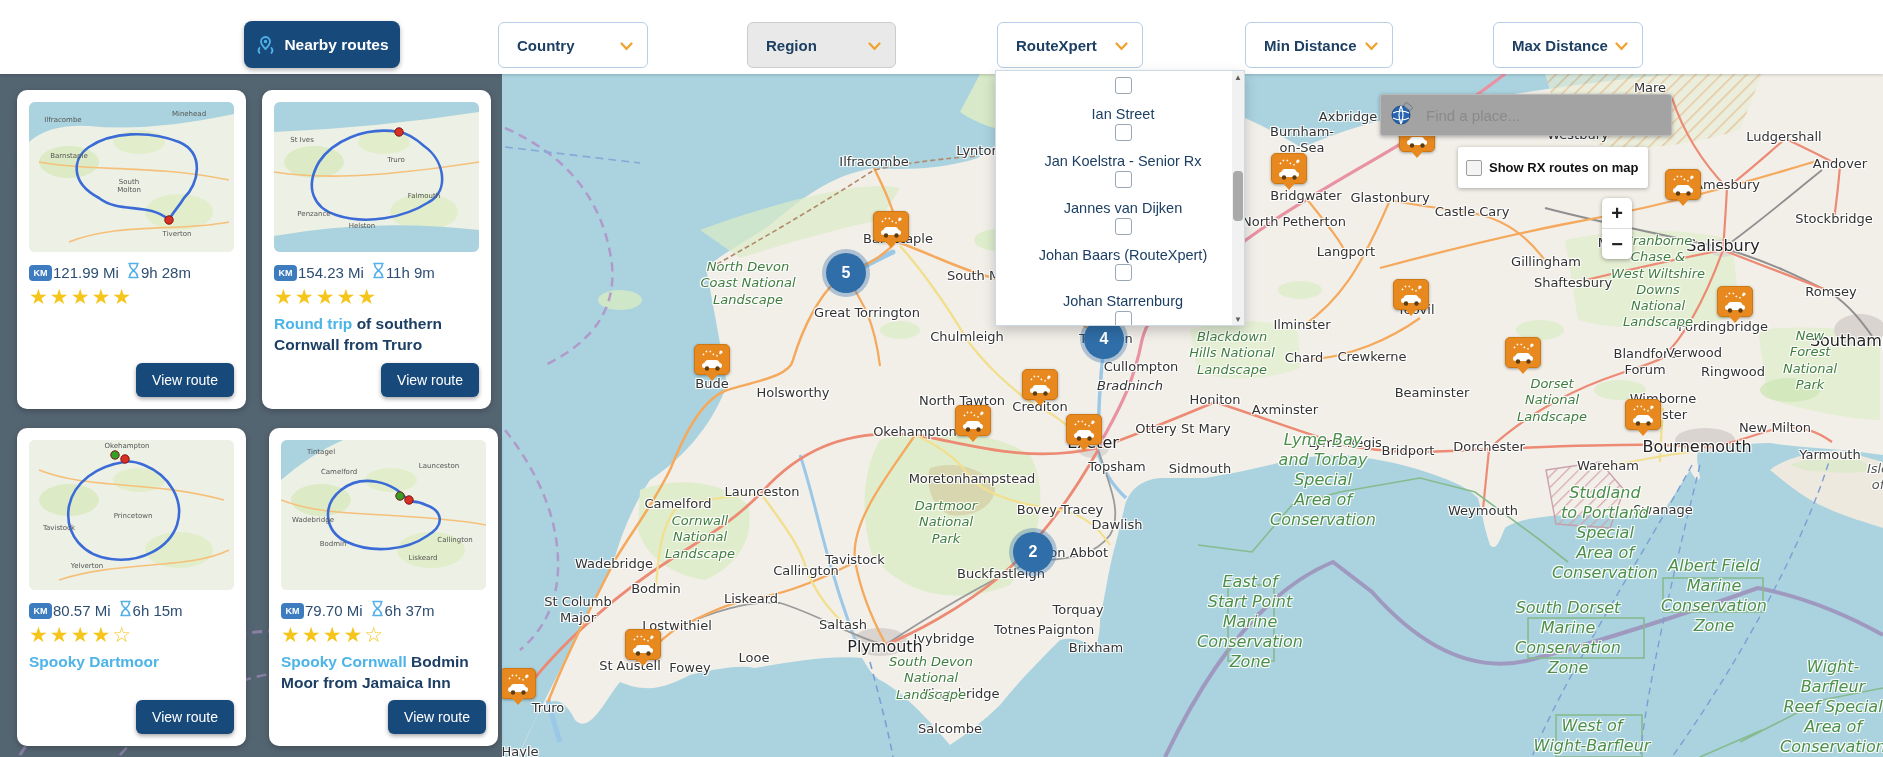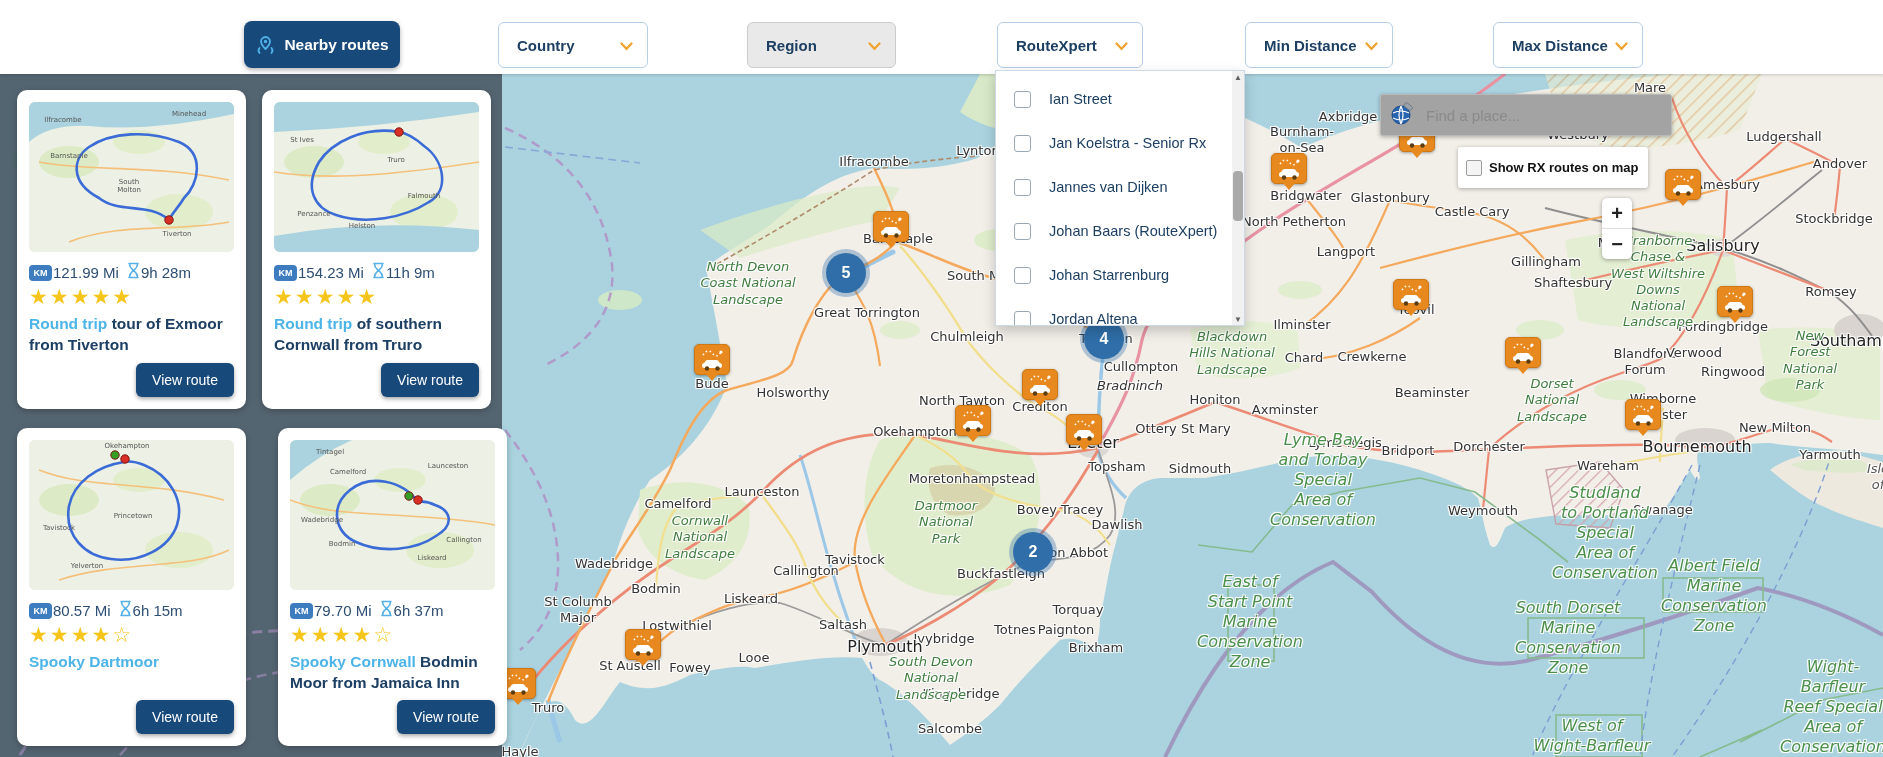--- a/index.html
+++ b/index.html
@@ -68,21 +68,21 @@
           cursor:pointer;box-shadow:0 2px 5px rgba(0,0,0,.3);font-family:"Liberation Sans",sans-serif;}
   .filter{position:absolute;top:22px;height:46px;background:#fff;border:1px solid #b6cfe6;border-radius:6px;
           display:flex;align-items:center;justify-content:space-between;padding:0 14px 0 18px;box-sizing:border-box;
           font-size:15px;font-weight:bold;color:#1d3f63;cursor:pointer;}
   .filter.disabled{background:#e9e9e9;border-color:#cccccc;}
 
   
   #rx-panel{position:absolute;left:995px;top:70px;width:248px;height:254px;background:#fff;border:1px solid #cdd9e4;
             box-shadow:0 5px 12px rgba(0,0,0,.2);overflow:hidden;}
   #rx-items{position:absolute;left:0;top:0;right:12px;padding:6px 0 0 18px;}
-  .rx-item{display:flex;align-items:flex-start;gap:18px;min-height:44px;align-items:center;cursor:pointer;}
+  .rx-item{display:flex;align-items:flex-start;gap:11px;min-height:44px;align-items:center;cursor:pointer;flex-direction:column;}
   .rx-item .box{width:15px;height:15px;border:1.5px solid #9aa7b5;border-radius:3px;background:#fff;flex:0 0 auto;}
   .rx-item .txt{font-size:14.5px;color:#1d3f63;line-height:1.3;max-width:170px;}
   #rx-scroll{position:absolute;right:0;top:0;width:12px;height:254px;background:#f1f1f1;}
   #rx-scroll .arrow{position:absolute;left:0;width:12px;height:12px;color:#606060;font-size:8px;display:flex;
                     align-items:center;justify-content:center;}
   #rx-scroll .thumb-bar{position:absolute;left:1px;top:100px;width:10px;height:50px;background:#a9a9a9;border-radius:4px;}
 </style>
 </head>
 <body>
 
@@ -511,21 +511,20 @@
           <div class="stats">
             <span class="kmbadge">KM</span>
             <span class="stat-txt">121.99 Mi</span>
             <span class="stat-gap"></span>
             <span><svg width="13" height="17" viewBox="0 0 13 17">
                 <path d="M2,1.5 h9 M2,15.5 h9 M2.5,2 C2.5,6 5,7 6.5,8.5 C8,10 10.5,11 10.5,15 M10.5,2 C10.5,6 8,7 6.5,8.5 C5,10 2.5,11 2.5,15" stroke="#56b0e8" stroke-width="1.6" fill="none" stroke-linecap="round"></path>
               </svg></span>
             <span class="stat-txt">9h 28m</span>
           </div>
           <div class="stars">★★★★★</div>
-          <div class="title"><span class="lead">Round trip</span><span> tour of Exmoor from Tiverton</span></div>
           <button class="viewbtn">View route</button>
         </div>
         <div class="card" style="left: 262px; top: 16px;">
           <div class="thumb"><svg width="205" height="150" viewBox="0 0 205 150">
               <rect x="0" y="0" width="205" height="150" fill="#edf0e4"></rect>
               <ellipse cx="40" cy="60" rx="30" ry="16" fill="#dcebc5"></ellipse>
               <ellipse cx="150" cy="110" rx="34" ry="18" fill="#e2eecb"></ellipse>
               <ellipse cx="110" cy="40" rx="26" ry="12" fill="#e2eecb"></ellipse>
               <path d="M0,0 H205 V10 Q100,26 0,30 Z M0,150 H205 V128 Q100,116 0,134 Z" fill="#aad3df"></path>
               <path d="M0,70 C60,80 140,70 205,60" stroke="#f5c07a" stroke-width="1.6" fill="none"></path>
@@ -572,21 +571,21 @@
             <span class="stat-gap"></span>
             <span><svg width="13" height="17" viewBox="0 0 13 17">
                 <path d="M2,1.5 h9 M2,15.5 h9 M2.5,2 C2.5,6 5,7 6.5,8.5 C8,10 10.5,11 10.5,15 M10.5,2 C10.5,6 8,7 6.5,8.5 C5,10 2.5,11 2.5,15" stroke="#56b0e8" stroke-width="1.6" fill="none" stroke-linecap="round"></path>
               </svg></span>
             <span class="stat-txt">6h 15m</span>
           </div>
           <div class="stars">★★★★☆</div>
           <div class="title"><span class="lead">Spooky Dartmoor</span><span></span></div>
           <button class="viewbtn">View route</button>
         </div>
-        <div class="card" style="left: 278px; top: 354px; height: 318px;">
+        <div class="card" style="left: 269px; top: 354px; height: 318px;">
           <div class="thumb"><svg width="205" height="150" viewBox="0 0 205 150">
               <rect x="0" y="0" width="205" height="150" fill="#edf0e4"></rect>
               <ellipse cx="40" cy="60" rx="30" ry="16" fill="#dcebc5"></ellipse>
               <ellipse cx="150" cy="110" rx="34" ry="18" fill="#e2eecb"></ellipse>
               <ellipse cx="110" cy="40" rx="26" ry="12" fill="#e2eecb"></ellipse>
               <path d="M0,0 H62 Q30,14 0,40 Z" fill="#aad3df"></path>
               <path d="M0,60 C50,80 120,70 205,85" stroke="#f5c07a" stroke-width="1.6" fill="none"></path>
               <path d="M128,62 C112,40 80,34 60,50 C40,66 44,92 66,102 C92,114 126,110 146,96 C166,84 160,70 145,65 C139,62 133,61 128,62" stroke="#3b6bd6" stroke-width="2.6" fill="none" stroke-linejoin="round"></path>
               <circle cx="128" cy="60" r="4.2" fill="#d93025" stroke="#7d1410" stroke-width="1"></circle>
               <circle cx="119" cy="56" r="4.2" fill="#34a026" stroke="#7d1410" stroke-width="1"></circle>

